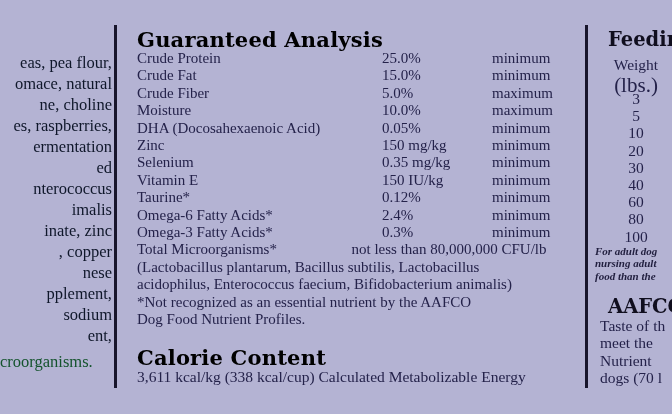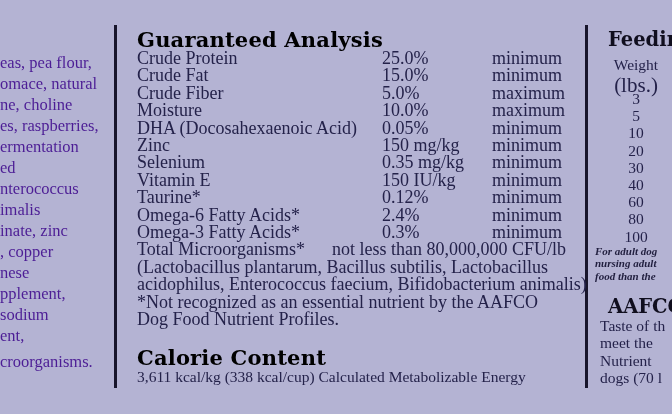--- a/index.html
+++ b/index.html
@@ -8,32 +8,32 @@
     background:#b4b3d3;
     font-family:"Liberation Serif", serif;
     color:#24224a;
   }
   .divider{position:absolute;top:25px;width:3px;height:363px;background:#18152b;}
   #divider-left{left:114px;}
   #divider-right{left:585px;}
 
   
   #ingredients{position:absolute;left:0;top:52px;width:112px;
-    font-size:16.5px;line-height:21px;white-space:nowrap;color:#4c1d95;}
+    font-size:16.5px;line-height:21px;white-space:nowrap;color:#0f172a;text-align:right;}
   #ingredients-tail{position:absolute;left:0;top:351px;width:112px;
-    font-size:16.5px;line-height:21px;white-space:nowrap;color:#4c1d95;}
+    font-size:16.5px;line-height:21px;white-space:nowrap;color:#14532d;}
 
   
   .panel-title{position:absolute;left:137px;
     font-family:"DejaVu Serif", serif;font-weight:bold;
     font-size:21px;color:#000000;letter-spacing:.2px;white-space:nowrap;}
   #ga-title{top:27px;}
   #calorie-title{top:345px;}
   #ga-table{position:absolute;left:137px;top:50px;width:429px;
-    font-size:18px;line-height:17.4px;}
+    font-size:15px;line-height:17.4px;}
   .ga-row{display:flex;}
   .ga-name{flex:1;white-space:nowrap;}
   .ga-value{width:94px;text-align:left;white-space:nowrap;}
   .ga-qual{width:74px;margin-left:16px;text-align:left;white-space:nowrap;}
   .ga-wide{flex:1;text-align:left;white-space:nowrap;}
   .ga-line{white-space:nowrap;}
   #calorie-line{position:absolute;left:137px;top:368px;
     font-size:15.5px;white-space:nowrap;}
 
   

